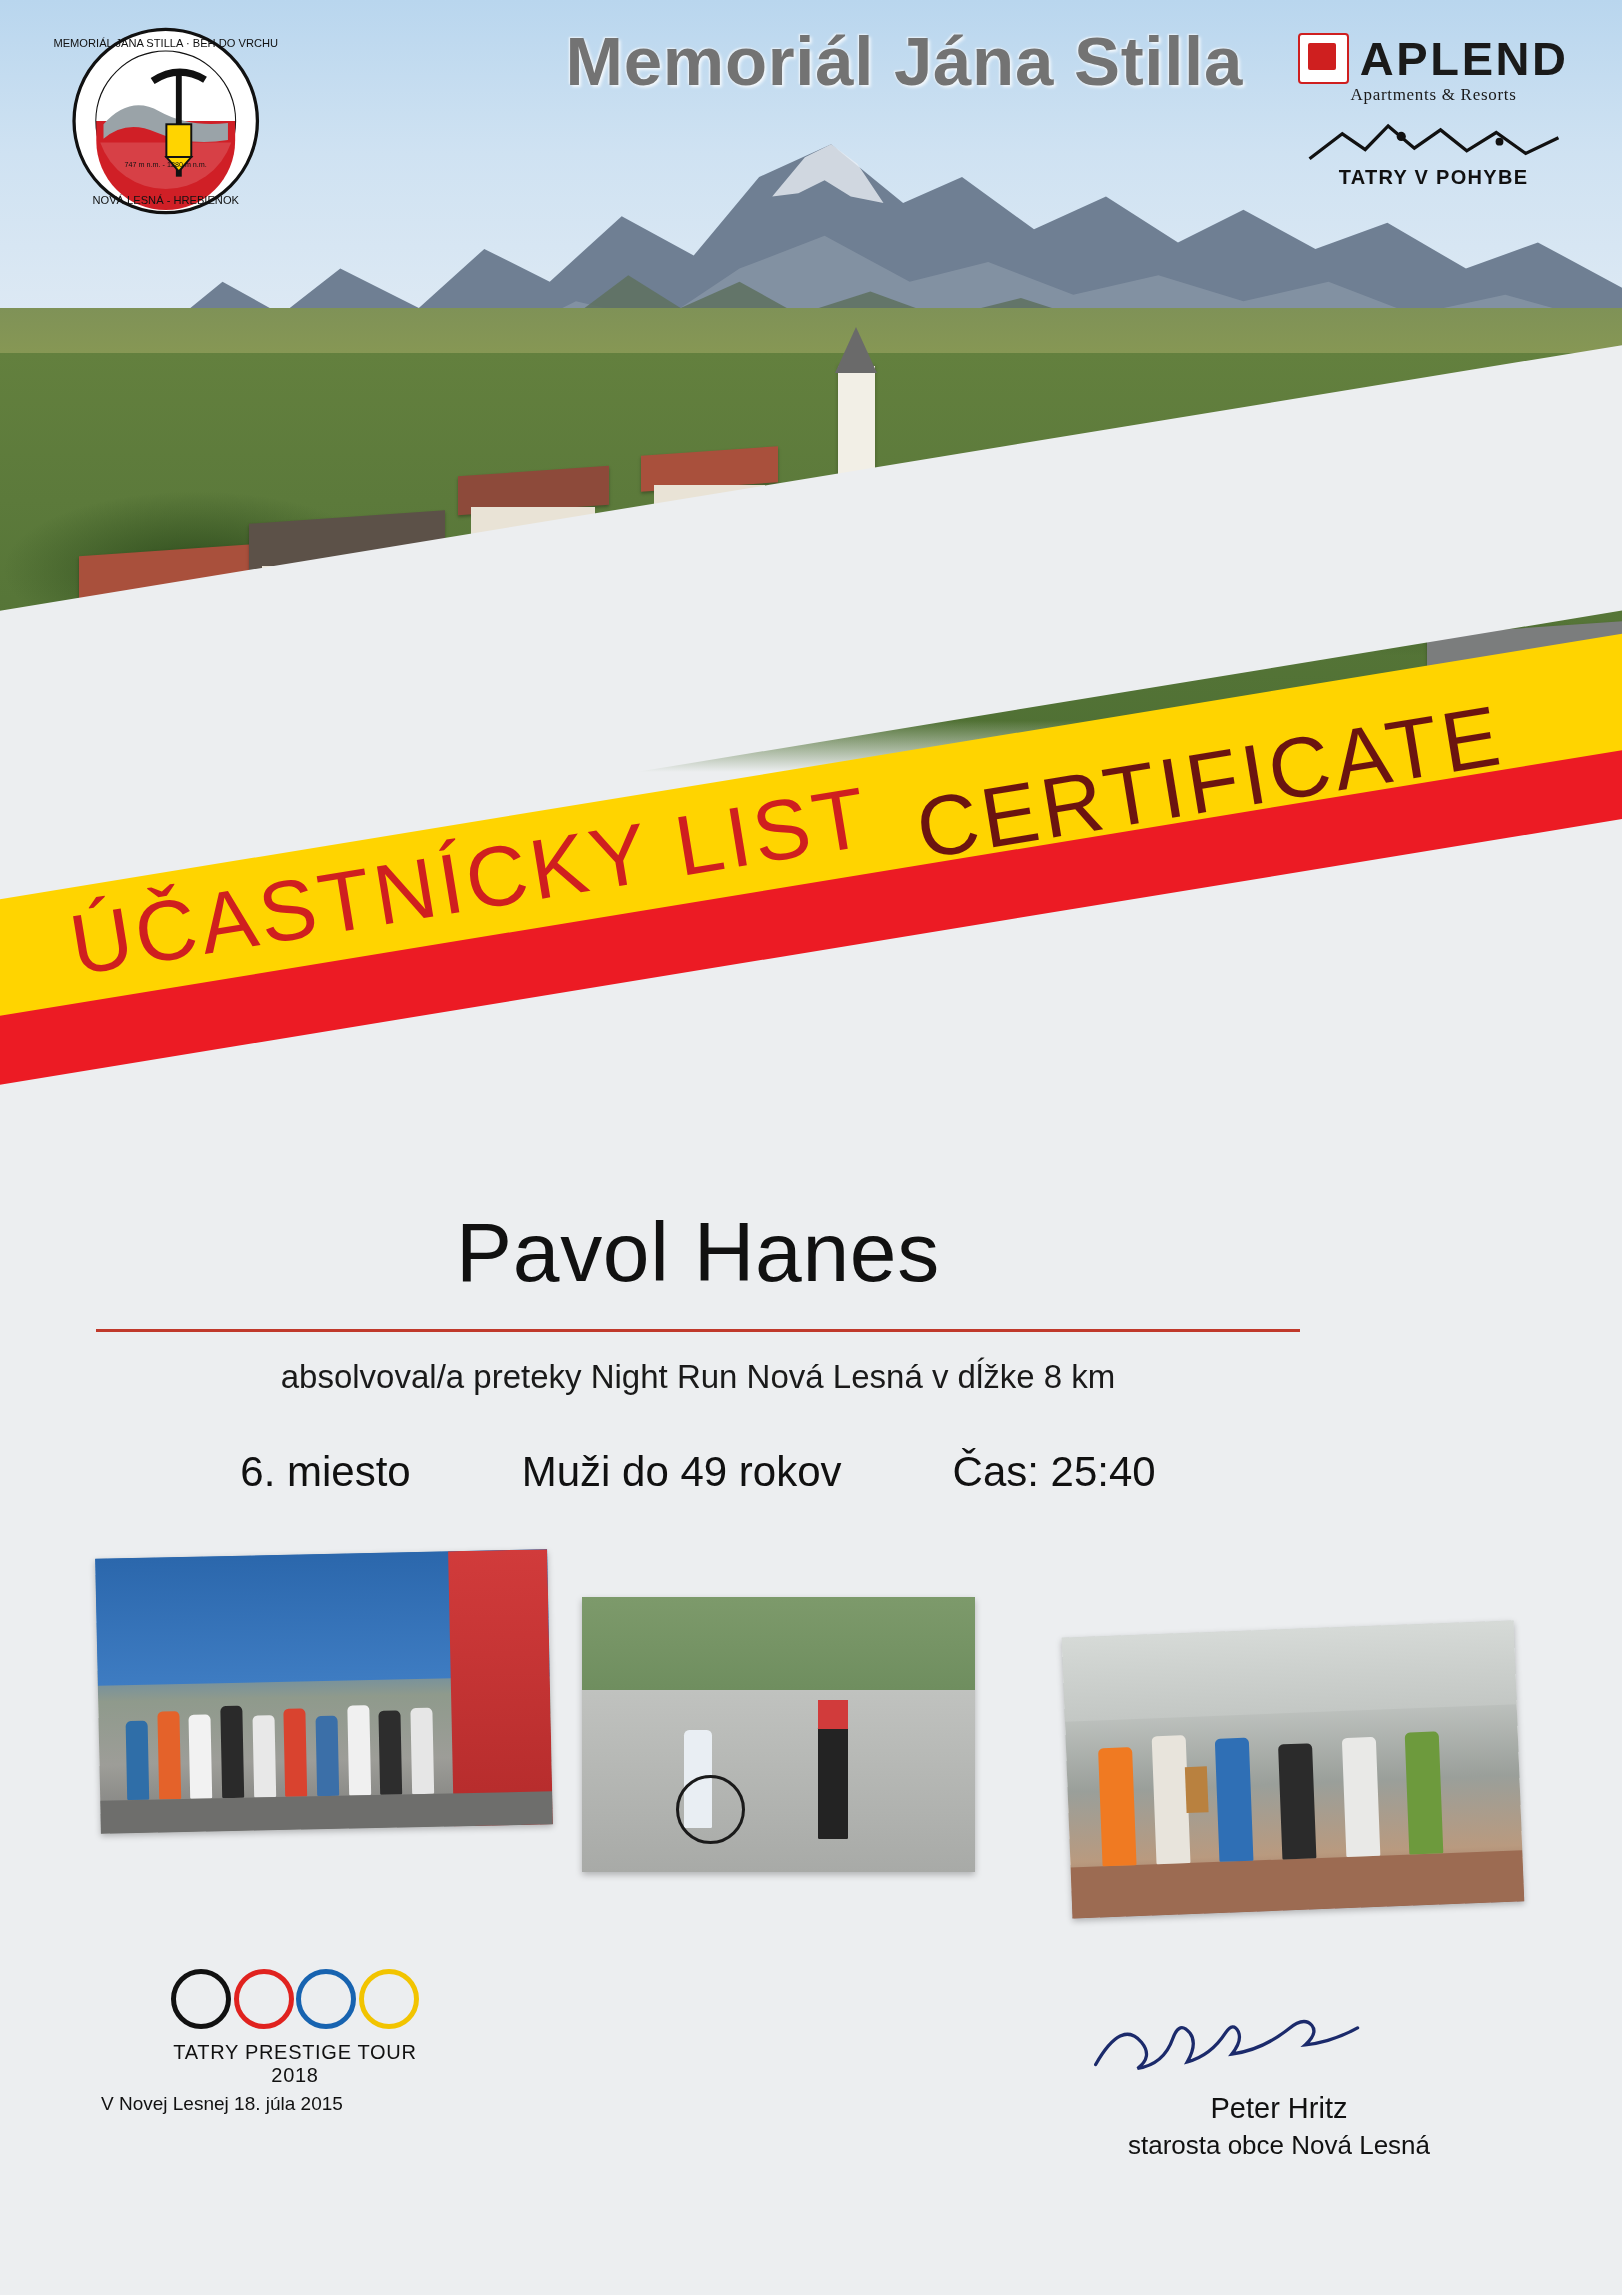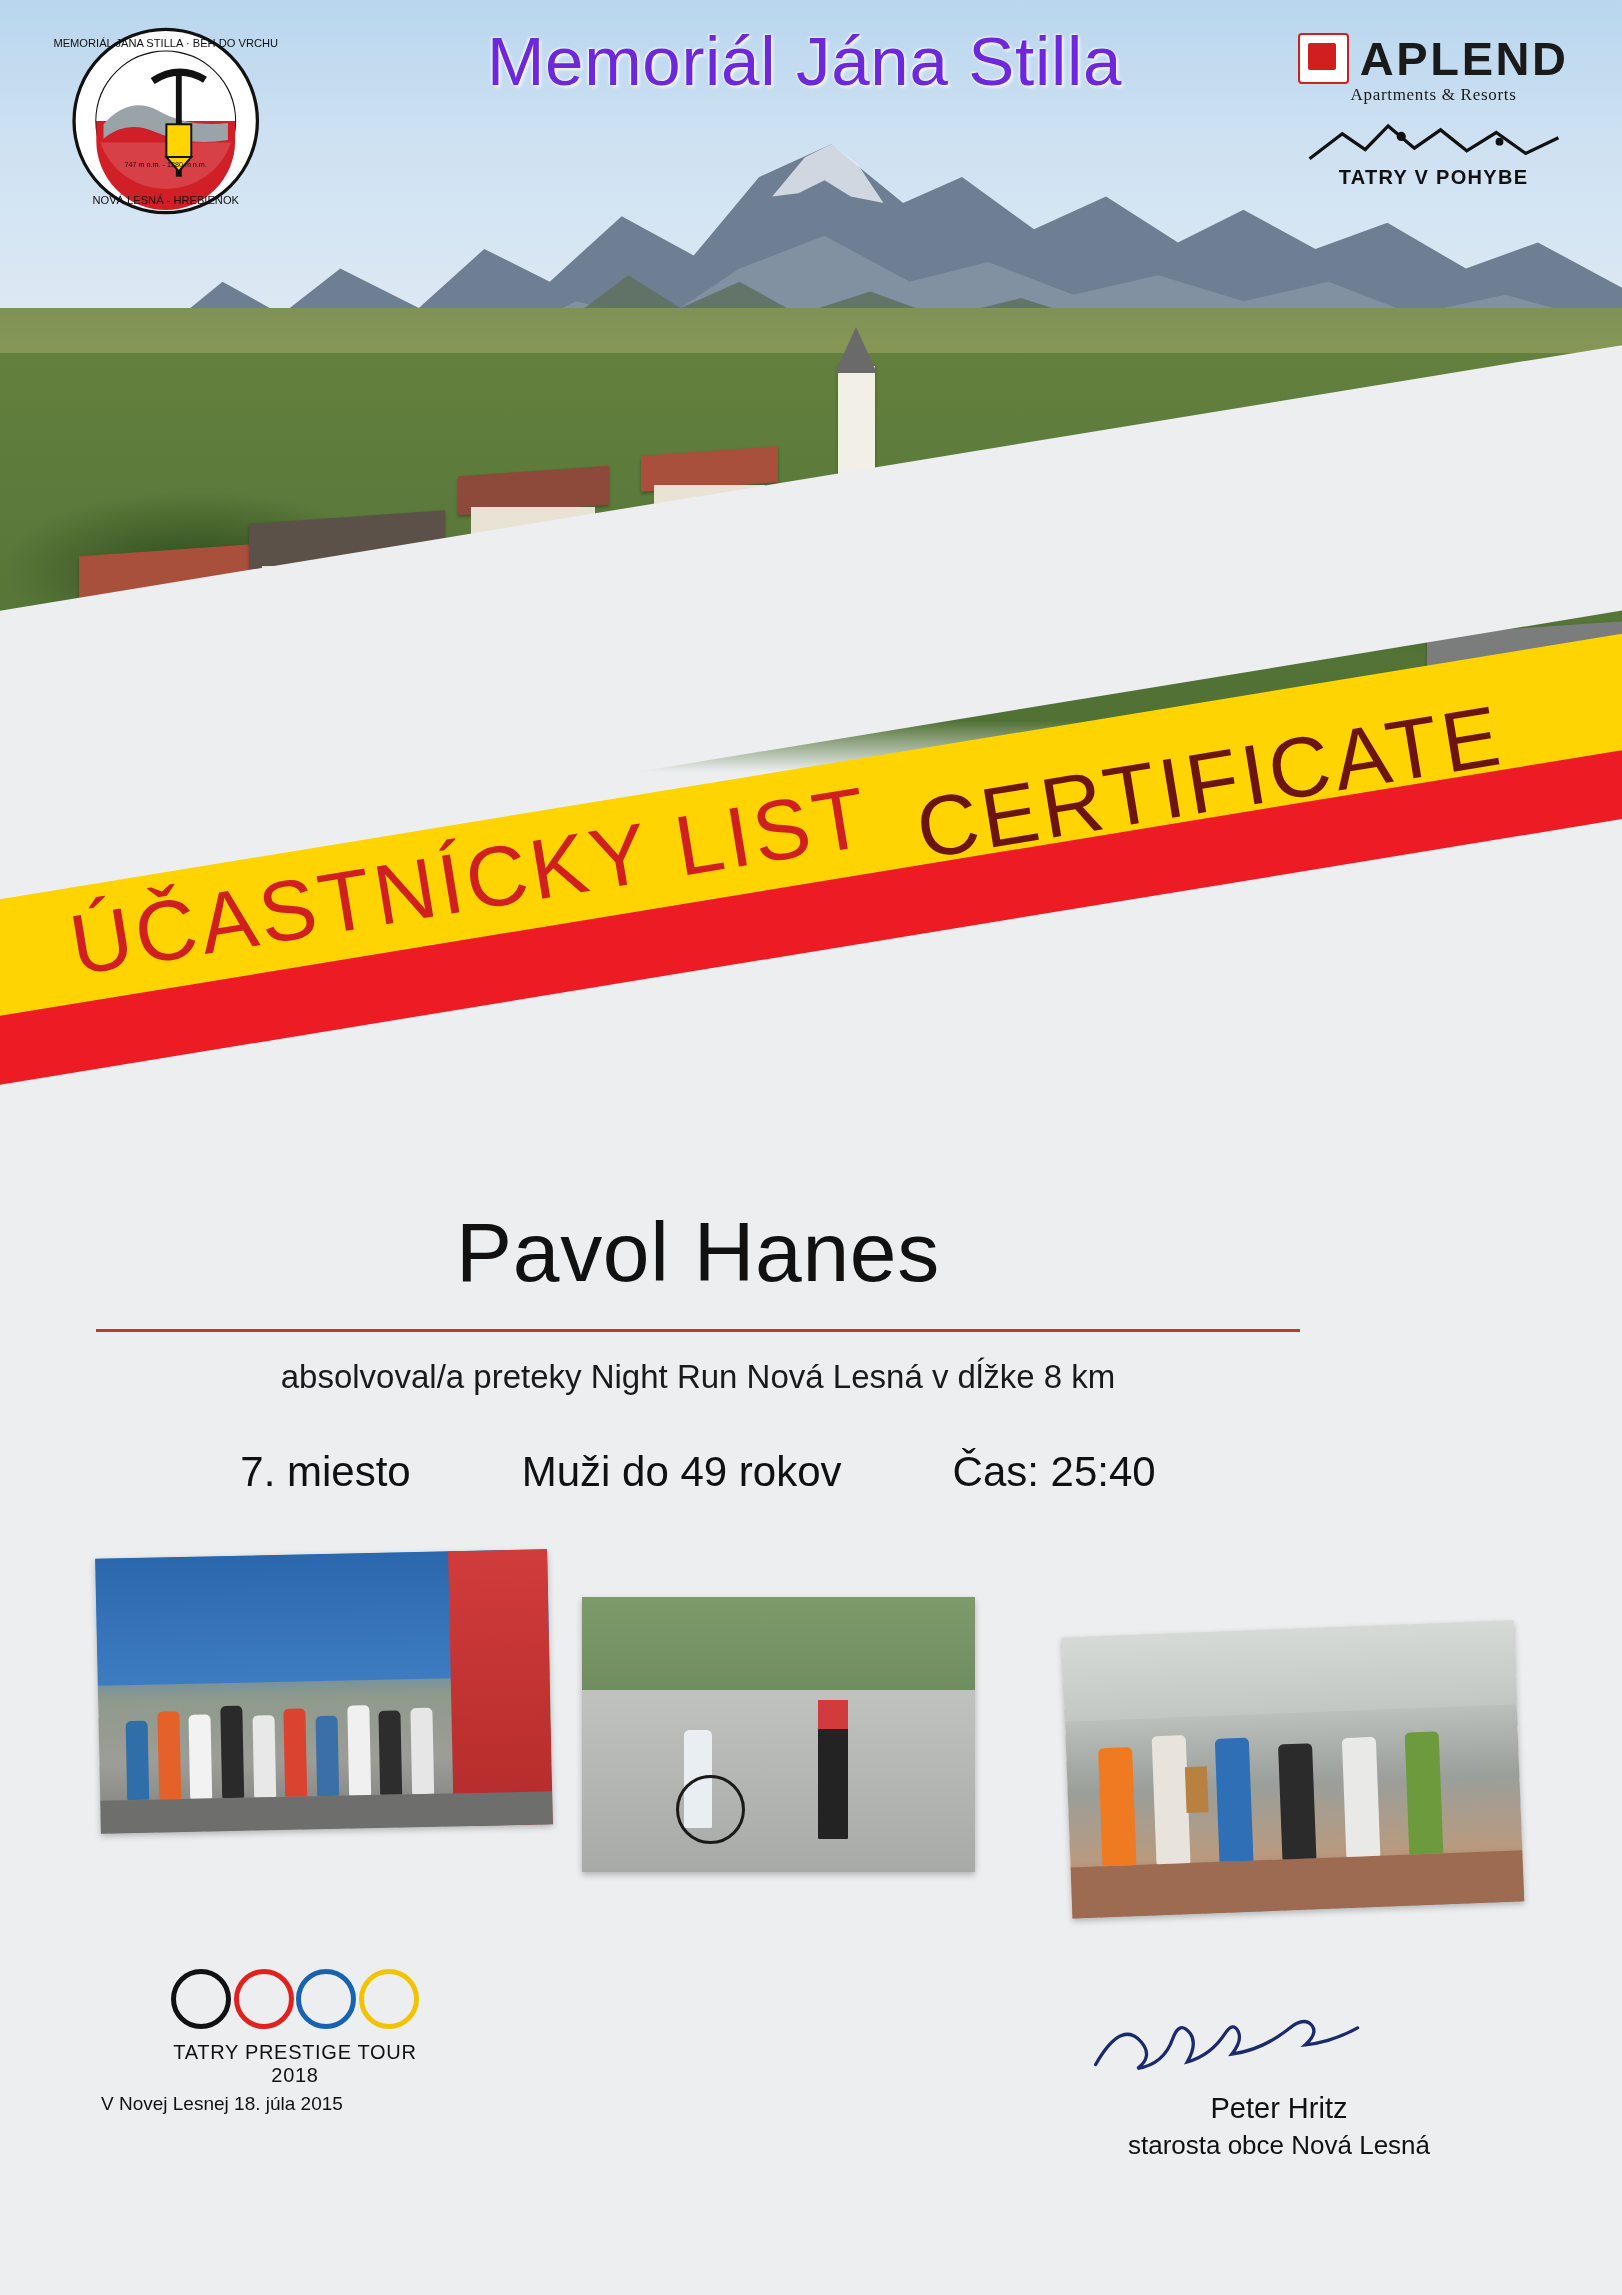--- a/index.html
+++ b/index.html
@@ -116,26 +116,27 @@
   .title-block {
     position: absolute;
     left: 366px;
     top: 26px;
     width: 877px;
     text-align: center;
     z-index: 6;
   }
   .title-main {
     font-size: 69px;
-    font-weight: normal;
-    color: #6d28d9;
+    font-weight: bold;
+    color: #737373;
     letter-spacing: 0.7px;
     text-shadow: 2px 2px 3.3px rgba(255,255,255,0.85), -1.3px -1.3px 2px rgba(255,255,255,0.7);
     line-height: 1.05;
     white-space: nowrap;
+    text-align: right;
   }
   .title-sub {
     margin-top: 3.9px;
     font-size: 41px;
     font-weight: bold;
     color: #cf1f1f;
     text-shadow: 1.3px 1.3px 2.6px rgba(255,255,255,0.85);
     white-space: nowrap;
   }
 
@@ -485,21 +486,21 @@
       <span class="en">CERTIFICATE</span>
     </div>
   </div>
 
   <div class="body-area">
     <div class="recipient">Pavol Hanes</div>
     <div class="rule"></div>
     <div class="achievement">absolvoval/a preteky Night Run Nová Lesná v dĺžke 8 km</div>
 
     <div class="stats">
-      <span>7. miesto</span>
+      <span>6. miesto</span>
       <span>Muži do 49 rokov</span>
       <span>Čas: 25:40</span>
     </div>
 
     <div class="photos">
       <div class="photo photo-1">
         <div style="position:absolute;left:0;top:0;width:100%;height:46%;background:linear-gradient(to bottom,#2b67ac,#3e7cc2);"></div>
         <div style="position:absolute;left:78%;top:0;width:22%;height:100%;background:linear-gradient(to bottom,#d13b3b,#b42b2b);"></div>
         <div class="ph-figure" style="left:6%;  width:22px; height:79px; background:#2f6ea8;"></div>
         <div class="ph-figure" style="left:13%; width:22px; height:88px; background:#e4622a;"></div>

